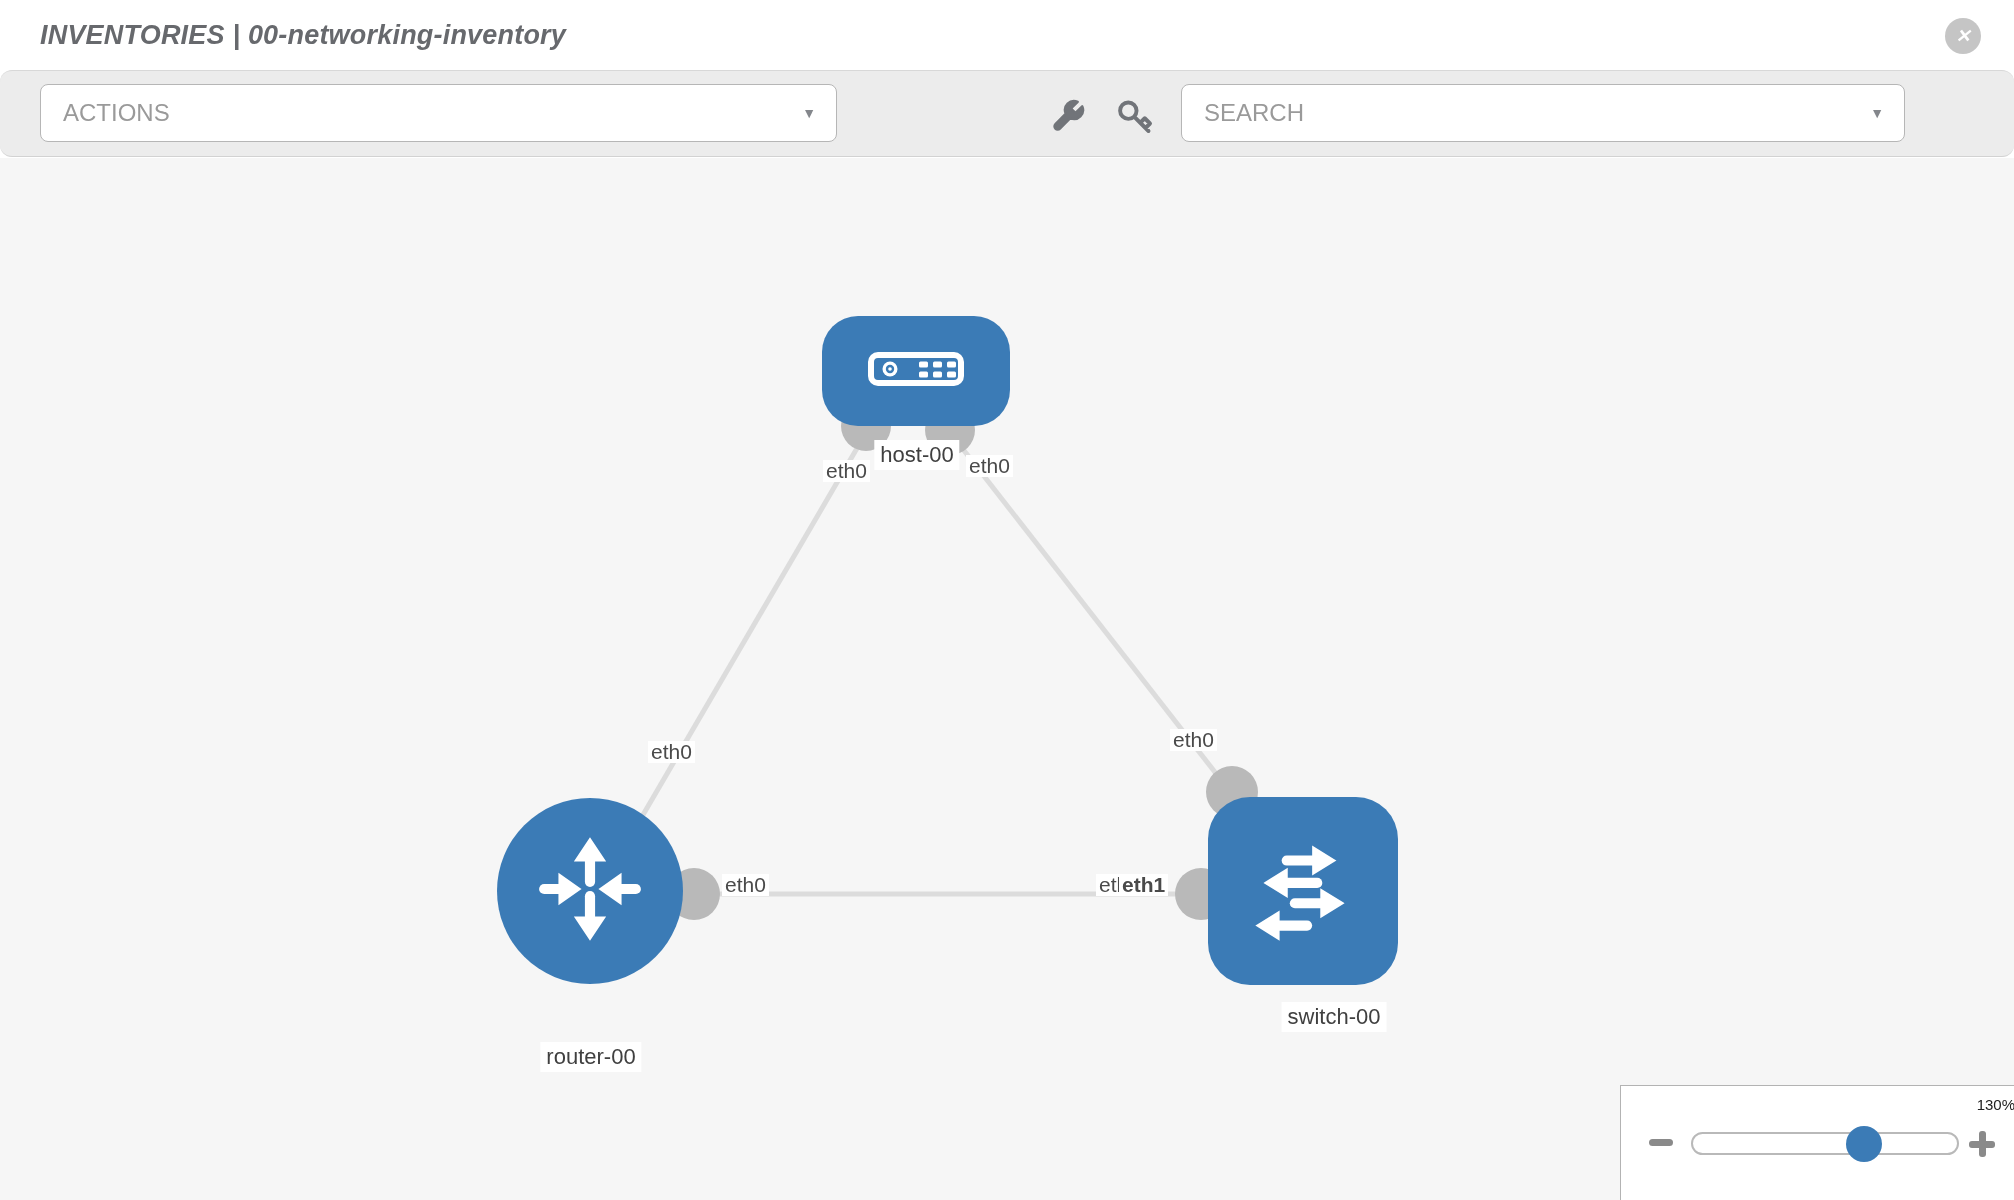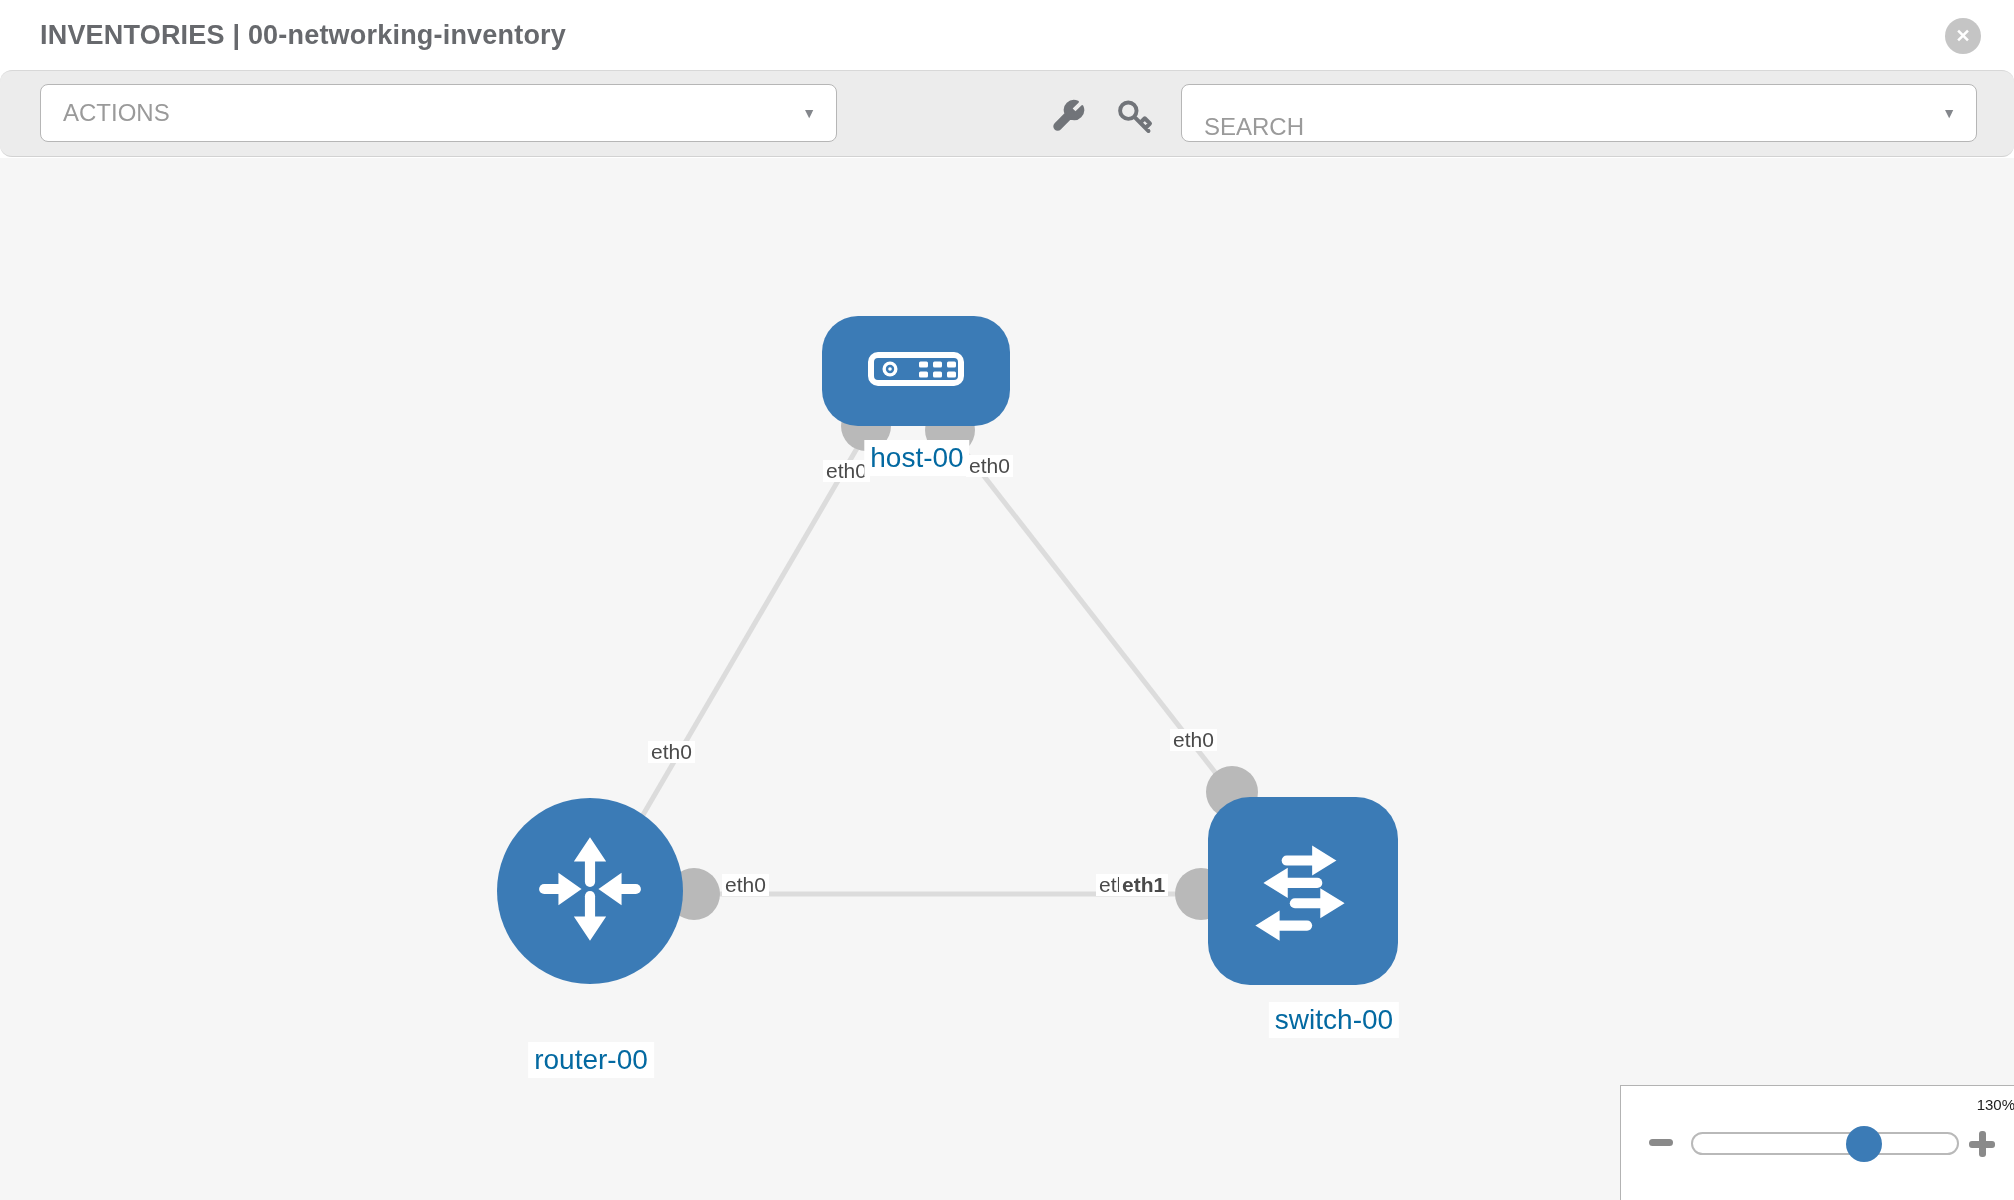--- a/index.html
+++ b/index.html
@@ -8,20 +8,21 @@
     font-family:"Liberation Sans", sans-serif;
     background:#ffffff;
     position:relative;
     overflow:hidden;
   }
 
   
   .header {
     position:absolute; left:0; top:0; width:2014px; height:70px;
     background:#ffffff;
+    font-style:italic;
   }
   .page-title {
     position:absolute; left:40px; top:50%; transform:translateY(-50%);
     font-size:27px; font-weight:bold; color:#67696d; letter-spacing:.2px;
   }
   .close-btn {
     position:absolute; right:33px; top:18px; width:36px; height:36px;
     border-radius:50%; background:#c5c5c5; color:#ffffff;
     display:flex; align-items:center; justify-content:center;
     font-size:18px; font-weight:bold; cursor:pointer;
@@ -39,21 +40,21 @@
     position:absolute; top:13px; height:58px;
     background:#ffffff; border:1px solid #b6b6b6; border-radius:8px;
     display:flex; align-items:center; padding:0 22px;
     font-size:24px; color:#9a9a9a; cursor:pointer;
   }
   .select-box .chev {
     position:absolute; right:20px; top:50%; transform:translateY(-50%);
     font-size:14px; color:#84878c;
   }
   .actions-box { left:40px;  width:797px; }
-  .search-box  { left:1181px; width:796px;align-items:flex-end; }
+  .search-box  { left:1181px; width:724px; }
   .tool-icon {
     position:absolute; top:27px; width:36px; height:36px; color:#717479; cursor:pointer;
   }
   .wrench-pos { left:1050px; }
   .key-pos    { left:1117px; }
 
   
   .canvas {
     position:absolute; left:0; top:158px; width:2014px; height:1042px;
     background:#f6f6f6; overflow:hidden;
@@ -64,21 +65,21 @@
     position:absolute; background:#3b7bb6;
     display:flex; align-items:center; justify-content:center;
     cursor:pointer; z-index:3;
   }
   .node-host   { left:822px;  top:158px; width:188px; height:110px; border-radius:36px; }
   .node-router { left:497px;  top:640px; width:186px; height:186px; border-radius:50%; }
   .node-switch { left:1208px; top:639px; width:190px; height:188px; border-radius:42px; }
 
   .node-label {
     position:absolute; transform:translateX(-50%);
-    background:#ffffff; color:#0369a1; font-size:28px;
+    background:#ffffff; color:#404040; font-size:22px;
     padding:2px 6px; white-space:nowrap; z-index:5;
   }
   .lbl-host   { left:917px;  top:282px; }
   .lbl-router { left:591px;  top:848px;margin-top:36px; }
   .lbl-switch { left:1302px; top:844px;margin-left:32px; }
 
   .eth-label {
     position:absolute; background:#ffffff; color:#4a4a4a;
     font-size:21px; line-height:20px; padding:1px 3px;
     white-space:nowrap; z-index:4;

